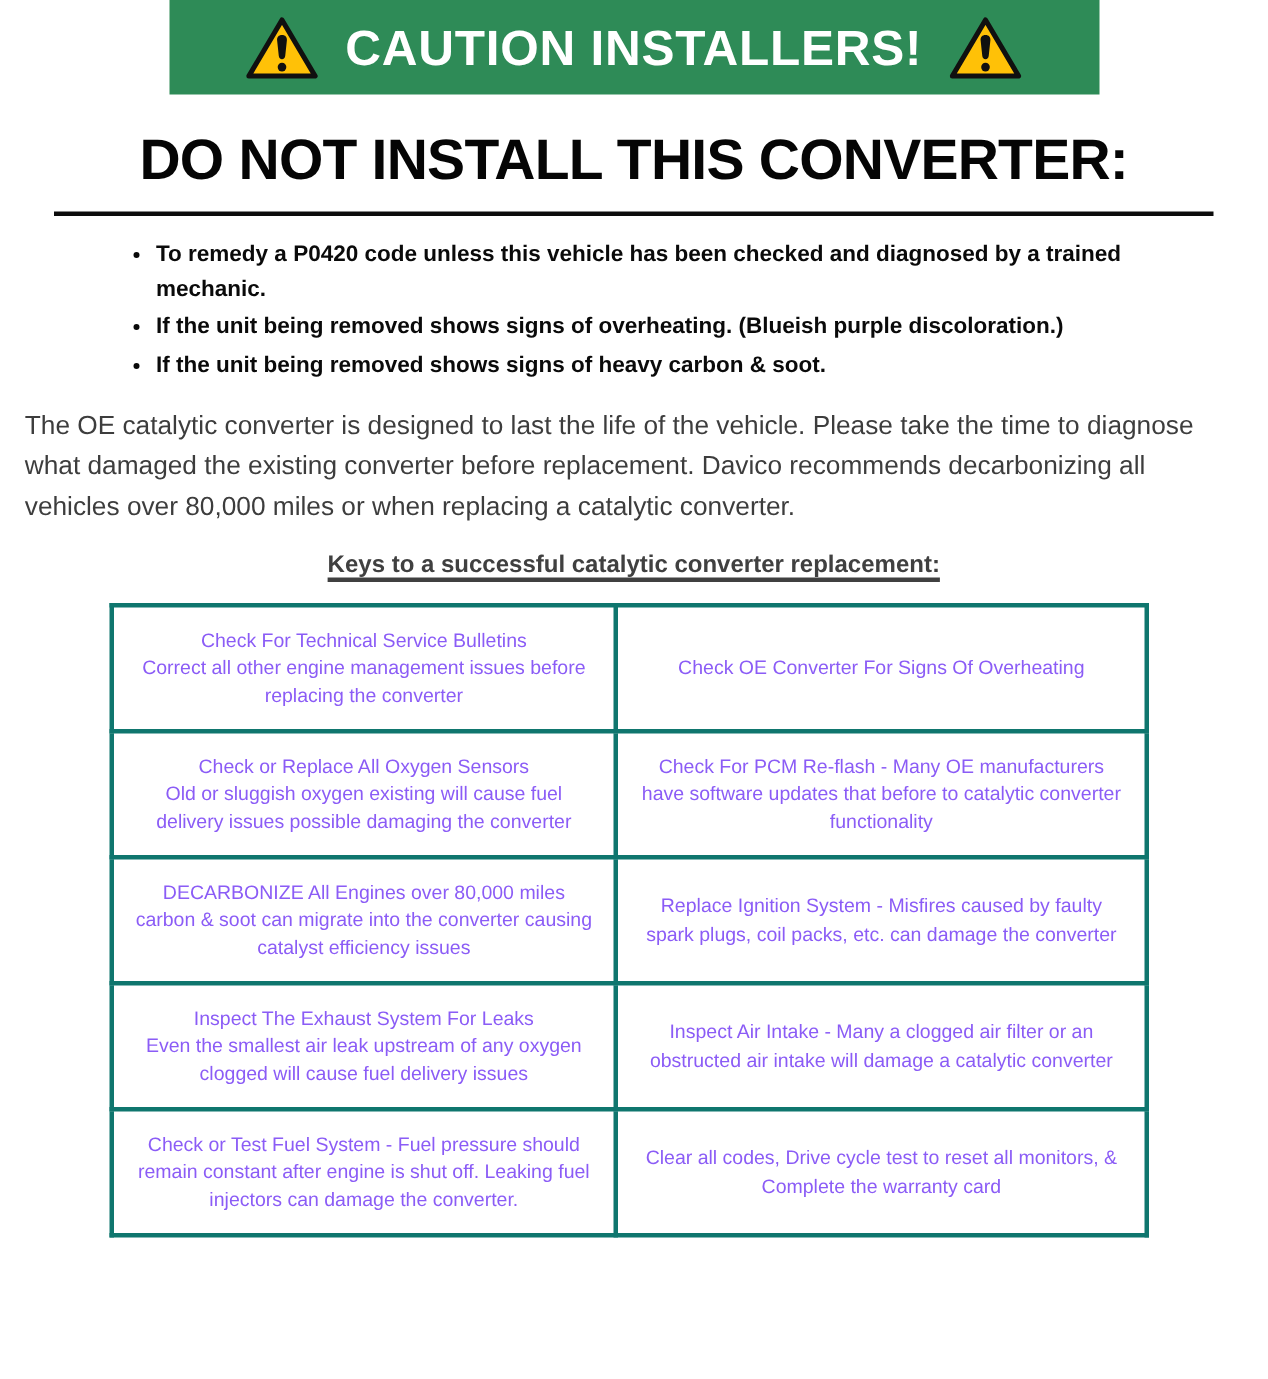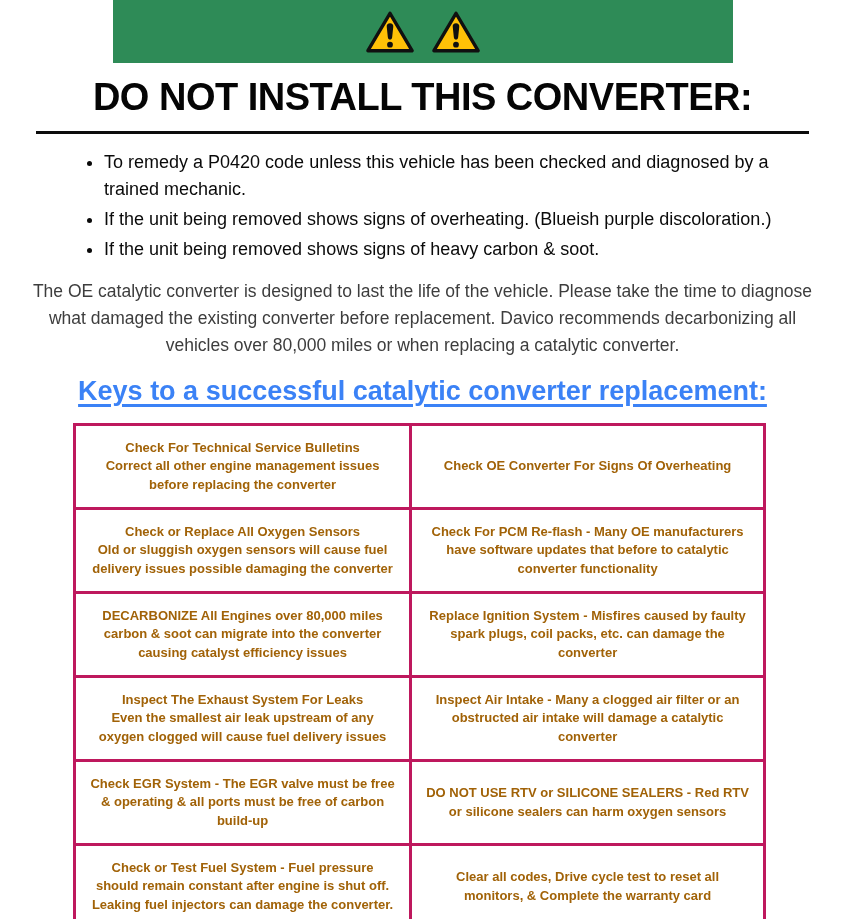--- a/index.html
+++ b/index.html
@@ -31,105 +31,105 @@
     font-size: 33px;
     font-weight: 800;
     letter-spacing: 0.5px;
     white-space: nowrap;
   }
   .tri { display: inline-flex; }
   .tri svg { width: 48px; height: 44px; display: block; }
 
   
   .main-heading {
-    margin: 13px 0 0 0;
+    margin: 23px 0 0 0;
     text-align: center;
     font-size: 38px;
     font-weight: 800;
     letter-spacing: -0.5px;
     color: #050505;
   }
 
   .divider {
     width: 773px;
     height: 3px;
     background: #0c0c0c;
     margin: 12px auto 0 auto;
   }
 
   
   .warnings {
     width: 700px;
     margin: 15px 0 0 72px;
     padding: 0 0 0 32px;
-    font-size: 18px;
-    font-weight: normal;
+    font-size: 15px;
+    font-weight: bold;
     line-height: 1.5;
     color: #0a0a0a;
   }
   .warnings li { margin: 0 0 3px 0; }
 
   
   .notice {
     width: 812px;
     margin: 15px auto 0 auto;
-    text-align: center;
     font-size: 17.5px;
     font-weight: 400;
     line-height: 1.55;
     color: #3d3d3d;
   }
 
   
   .keys-heading {
     margin: 17px 0 0 0;
     text-align: center;
-    font-size: 27px;
+    font-size: 16px;
     font-weight: 800;
-    color: #3b82f6;
+    color: #404040;
     text-decoration: underline;
     text-decoration-thickness: 2.5px;
     text-underline-offset: 4px;
   }
 
   
   .keys-table {
     width: 693px;
     margin: 16px 0 0 73px;
     border-collapse: collapse;
     table-layout: fixed;
   }
   .keys-table td {
-    border: 3px solid #be185d;
+    border: 3px solid #0f766e;
     height: 71px;
     padding: 5px 14px;
     text-align: center;
     vertical-align: middle;
     font-size: 13px;
-    font-weight: bold;
+    font-weight: normal;
     line-height: 1.45;
-    color: #a16207;
+    color: #8b5cf6;
     white-space: pre-line;
   }
   .keys-table td.col-left  { width: 48.6%; }
   .keys-table td.col-right { width: 51.4%; text-align: center; }
 </style>
 </head>
 <body>
 
 <div class="page">
 
   <header class="banner" style="background: rgb(46, 139, 87);">
     <span class="tri">
       <svg viewBox="0 0 100 90" aria-hidden="true">
         <path class="tri-body" d="M50 6 L96 84 L4 84 Z" fill="#ffc107" stroke="#101010" stroke-width="7" stroke-linejoin="round"></path>
         <path d="M50 27 c-4.6 0 -7.2 3.1 -6.8 7.2 l2.3 21.5 c0.3 3 2.1 4.9 4.5 4.9 s4.2 -1.9 4.5 -4.9 l2.3 -21.5 c0.4 -4.1 -2.2 -7.2 -6.8 -7.2 Z" fill="#101010"></path>
         <circle cx="50" cy="71.5" r="6" fill="#101010"></circle>
       </svg>
     </span>
+    <h1 class="banner-title">CAUTION INSTALLERS!</h1>
     <span class="tri">
       <svg viewBox="0 0 100 90" aria-hidden="true">
         <path class="tri-body" d="M50 6 L96 84 L4 84 Z" fill="#ffc107" stroke="#101010" stroke-width="7" stroke-linejoin="round"></path>
         <path d="M50 27 c-4.6 0 -7.2 3.1 -6.8 7.2 l2.3 21.5 c0.3 3 2.1 4.9 4.5 4.9 s4.2 -1.9 4.5 -4.9 l2.3 -21.5 c0.4 -4.1 -2.2 -7.2 -6.8 -7.2 Z" fill="#101010"></path>
         <circle cx="50" cy="71.5" r="6" fill="#101010"></circle>
       </svg>
     </span>
   </header>
 
   <h2 class="main-heading">DO NOT INSTALL THIS CONVERTER:</h2>
@@ -148,36 +148,32 @@
 
   <table class="keys-table">
     <tbody>
       <tr>
         <td class="col-left">Check For Technical Service Bulletins
 Correct all other engine management issues before replacing the converter</td>
         <td class="col-right">Check OE Converter For Signs Of Overheating</td>
       </tr>
       <tr>
         <td class="col-left">Check or Replace All Oxygen Sensors
-Old or sluggish oxygen sensors will cause fuel delivery issues possible damaging the converter</td>
+Old or sluggish oxygen existing will cause fuel delivery issues possible damaging the converter</td>
         <td class="col-right">Check For PCM Re-flash - Many OE manufacturers have software updates that before to catalytic converter functionality</td>
       </tr>
       <tr>
         <td class="col-left">DECARBONIZE All Engines over 80,000 miles carbon &amp; soot can migrate into the converter causing catalyst efficiency issues</td>
         <td class="col-right">Replace Ignition System - Misfires caused by faulty spark plugs, coil packs, etc. can damage the converter</td>
       </tr>
       <tr>
         <td class="col-left">Inspect The Exhaust System For Leaks
 Even the smallest air leak upstream of any oxygen clogged will cause fuel delivery issues</td>
         <td class="col-right">Inspect Air Intake - Many a clogged air filter or an obstructed air intake will damage a catalytic converter</td>
       </tr>
       <tr>
-        <td class="col-left">Check EGR System - The EGR valve must be free &amp; operating &amp; all ports must be free of carbon build-up</td>
-        <td class="col-right">DO NOT USE RTV or SILICONE SEALERS - Red RTV or silicone sealers can harm oxygen sensors</td>
-      </tr>
-      <tr>
         <td class="col-left">Check or Test Fuel System - Fuel pressure should remain constant after engine is shut off.  Leaking fuel injectors can damage the converter.</td>
         <td class="col-right">Clear all codes,  Drive cycle test to reset all monitors, &amp; Complete the warranty card</td>
       </tr>
     </tbody>
   </table>
 
 </div>
 
 </body></html>

